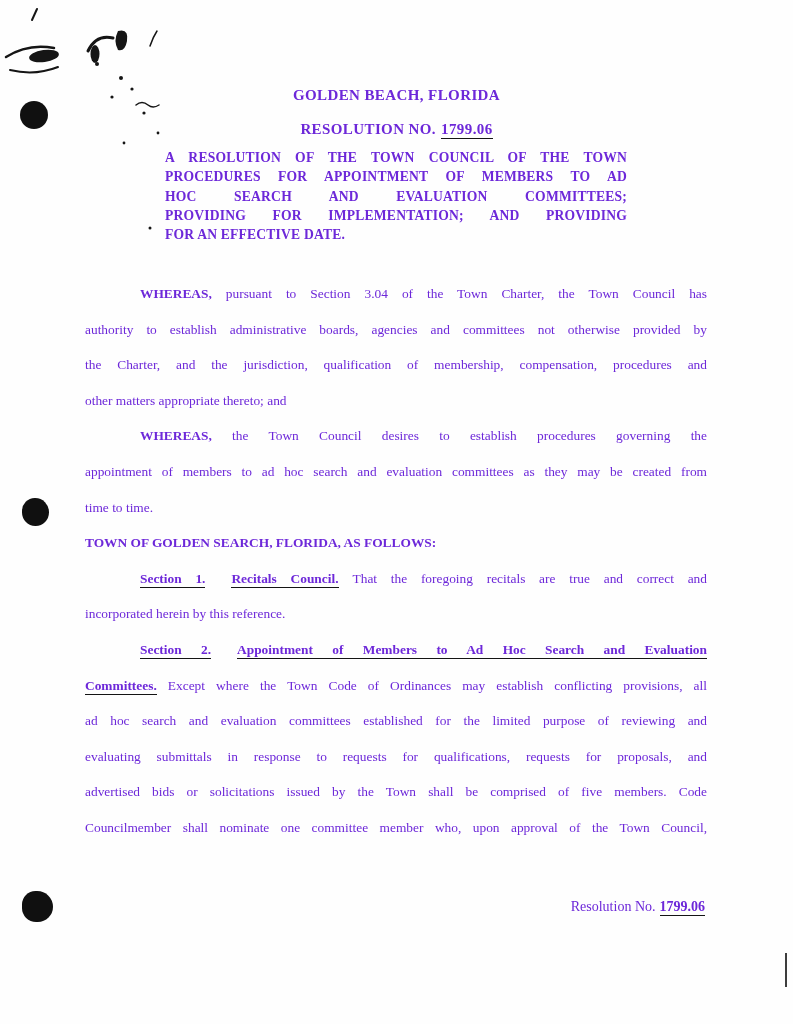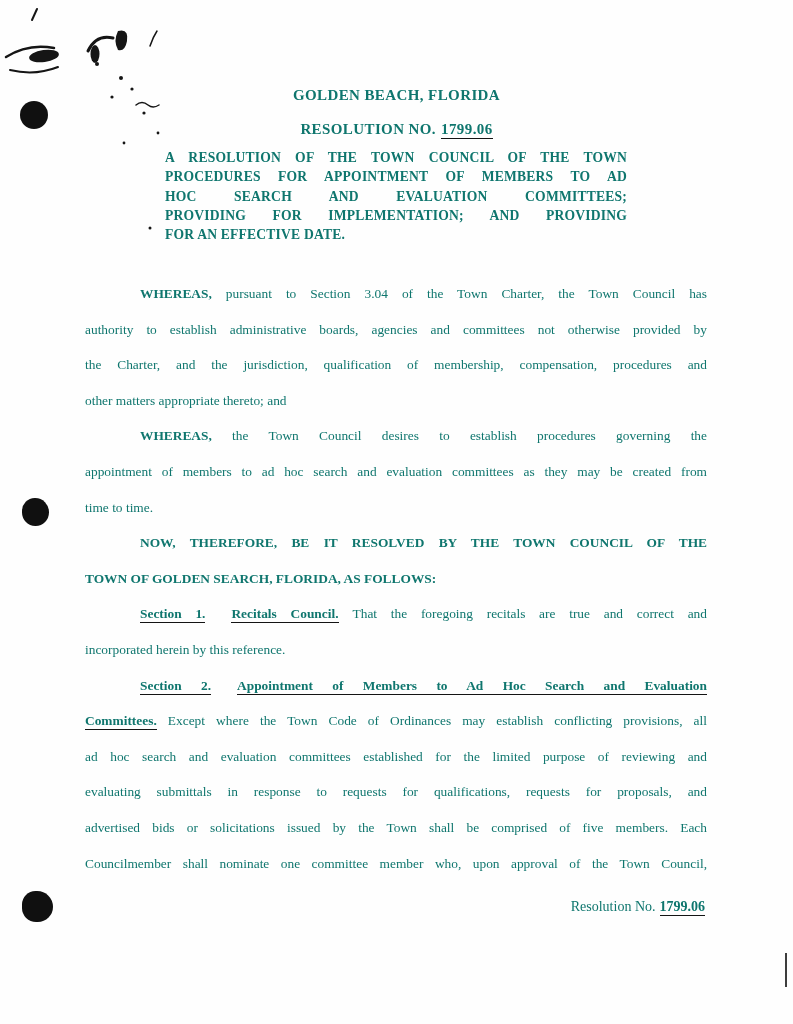--- a/index.html
+++ b/index.html
@@ -1,21 +1,21 @@
 <!DOCTYPE html>
 <html><head>
 <meta charset="utf-8">
 <style>
   html,body { margin:0; padding:0; background:#9a9a9a; }
   .page {
     position:relative;
     width:793px; height:1024px;
     margin:0 auto;
     background:#fefefe;
-    color:#0f766e;
+    color:#6d28d9;
     font-family:"Liberation Serif","DejaVu Serif",serif;
     overflow:hidden;
   }
 
   
   .doc-title {
     position:absolute; top:87px; left:0; right:0;
     text-align:center;
     font-weight:bold; font-size:15px; letter-spacing:0.4px;
   }
@@ -110,29 +110,28 @@
     </div>
 
   <div class="bodytext">
       <div class="bline j ind"><span class="b">WHEREAS,</span><span class=""> pursuant to Section 3.04 of the Town Charter, the Town Council has</span></div>
       <div class="bline j"><span class="">authority to establish administrative boards, agencies and committees not otherwise provided by</span></div>
       <div class="bline j"><span class="">the Charter, and the jurisdiction, qualification of membership, compensation, procedures and</span></div>
       <div class="bline"><span class="">other matters appropriate thereto; and</span></div>
       <div class="bline j ind"><span class="b">WHEREAS,</span><span class=""> the Town Council desires to establish procedures governing the</span></div>
       <div class="bline j"><span class="">appointment of members to ad hoc search and evaluation committees as they may be created from</span></div>
       <div class="bline"><span class="">time to time.</span></div>
-      <div class="bline j ind"><span class="b">NOW, THEREFORE, BE IT RESOLVED BY THE TOWN COUNCIL OF THE</span></div>
       <div class="bline"><span class="b">TOWN OF GOLDEN SEARCH, FLORIDA, AS FOLLOWS:</span></div>
       <div class="bline j ind"><span class="b u">Section 1.</span><span class="gap" style="width: 26px;"></span><span class="b u">Recitals Council.</span><span class="gap" style="width: 14px;"></span><span class="">That the foregoing recitals are true and correct and</span></div>
       <div class="bline"><span class="">incorporated herein by this reference.</span></div>
       <div class="bline j ind"><span class="b u">Section 2.</span><span class="gap" style="width: 26px;"></span><span class="b u">Appointment of Members to Ad Hoc Search and Evaluation</span></div>
       <div class="bline j"><span class="b u">Committees.</span><span class=""> Except where the Town Code of Ordinances may establish conflicting provisions, all</span></div>
       <div class="bline j"><span class="">ad hoc search and evaluation committees established for the limited purpose of reviewing and</span></div>
       <div class="bline j"><span class="">evaluating submittals in response to requests for qualifications, requests for proposals, and</span></div>
-      <div class="bline j"><span class="">advertised bids or solicitations issued by the Town shall be comprised of five members. Each</span></div>
+      <div class="bline j"><span class="">advertised bids or solicitations issued by the Town shall be comprised of five members. Code</span></div>
       <div class="bline j"><span class="">Councilmember shall nominate one committee member who, upon approval of the Town Council,</span></div>
     </div>
 
   <div class="footer">
     <span>Resolution No.</span><span class="num u">1799.06</span>
   </div>
 
 </div>
 
 </body></html>

